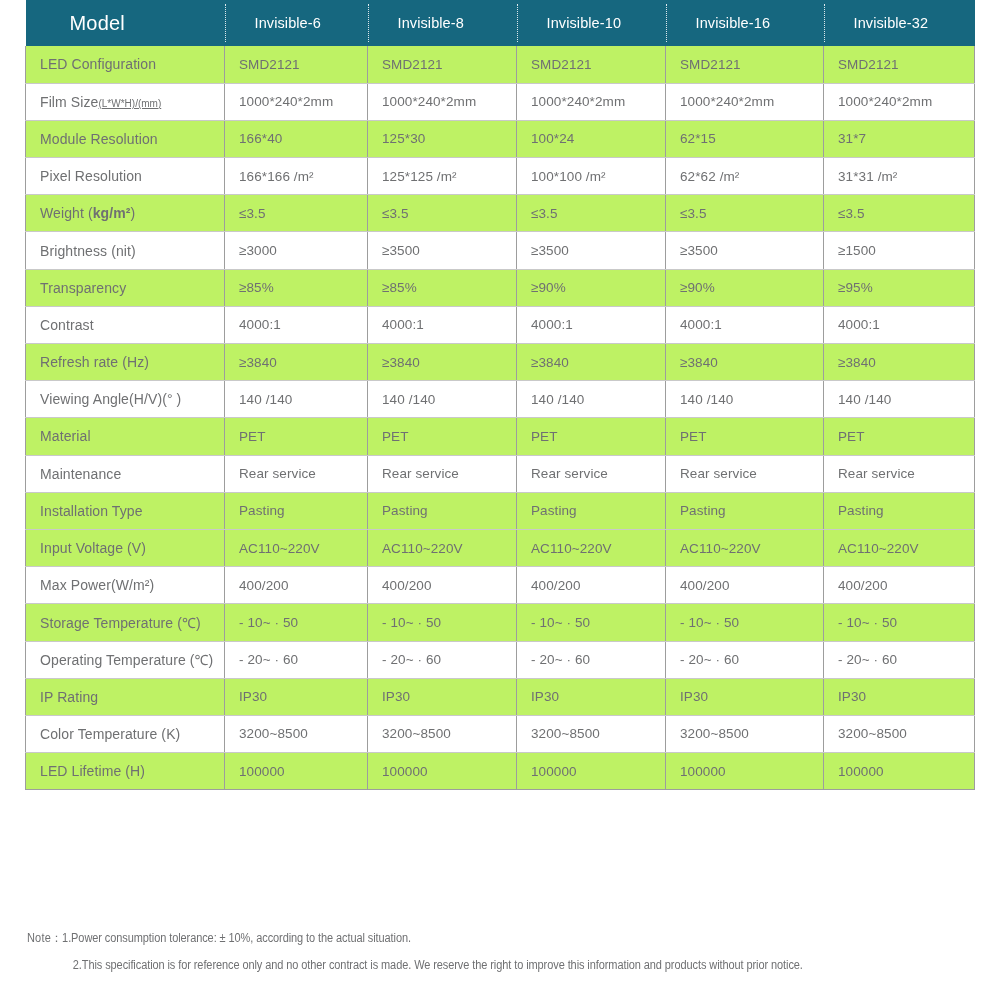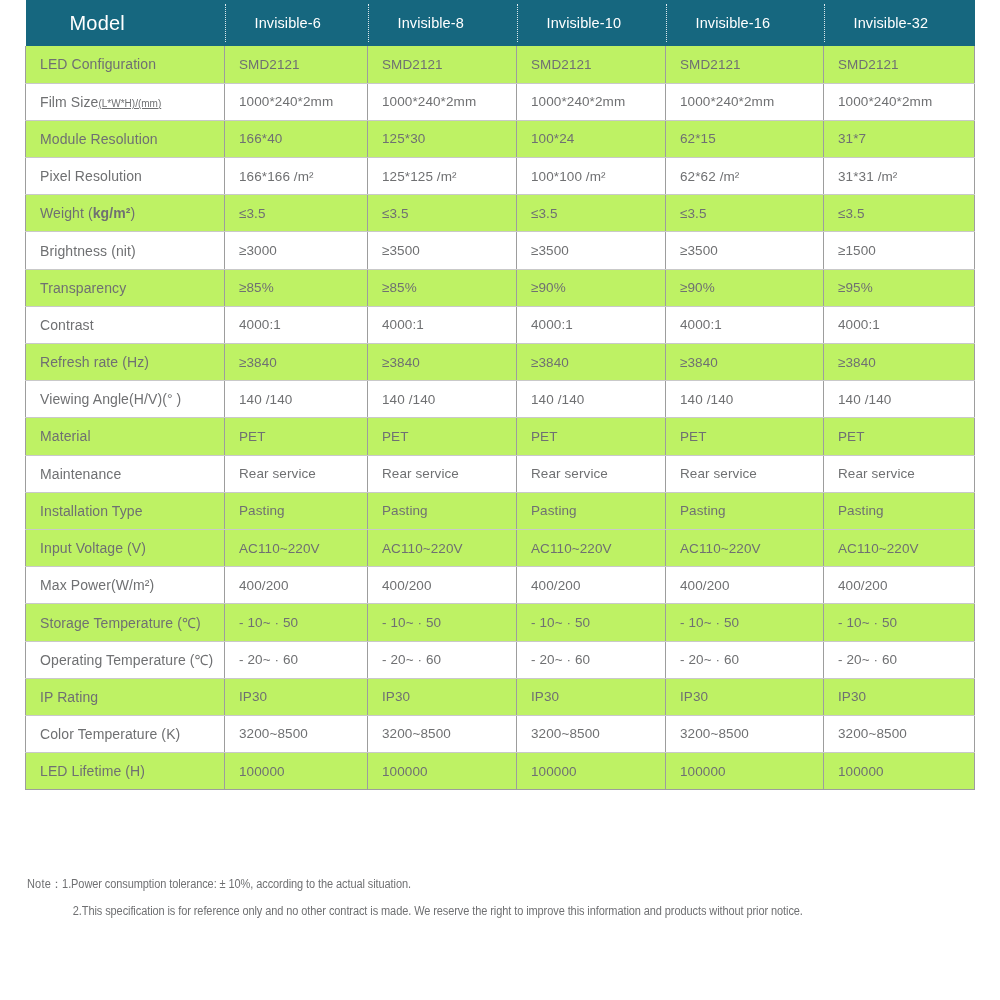--- a/index.html
+++ b/index.html
@@ -112,21 +112,21 @@
   .narrowb {
     font-family: "Liberation Sans Narrow", "Liberation Sans", sans-serif;
     font-weight: bold;
     font-size: 14px;
   }
 
   
   .notes {
     position: absolute;
     left: 27px;
-    top: 871px;
+    top: 925px;
     width: 940px;
     color: #6f7072;
   }
   .note-line {
     font-family: "Liberation Sans Narrow", "Liberation Sans", sans-serif;
     font-size: 12.5px;
     line-height: 27px;
     white-space: nowrap;
     letter-spacing: -0.1px;
     transform: scaleX(0.88);

